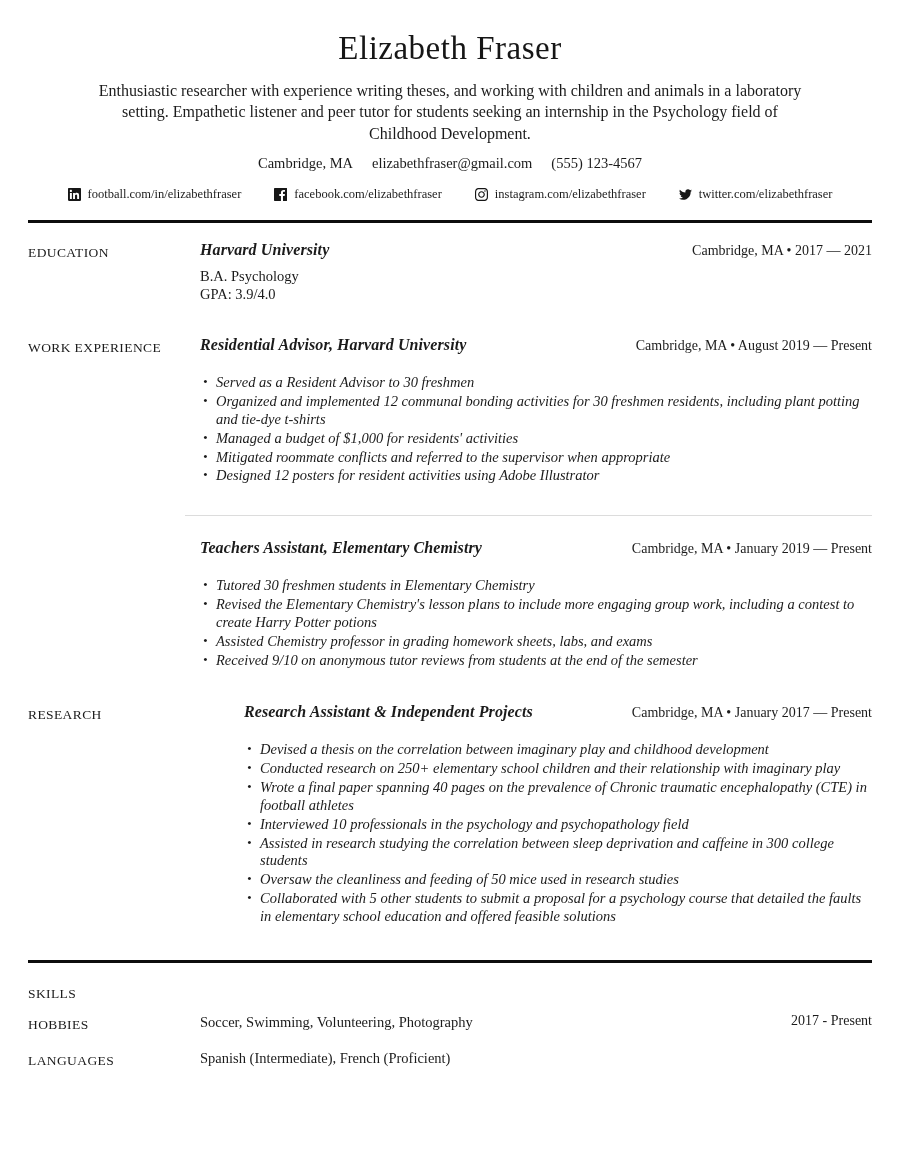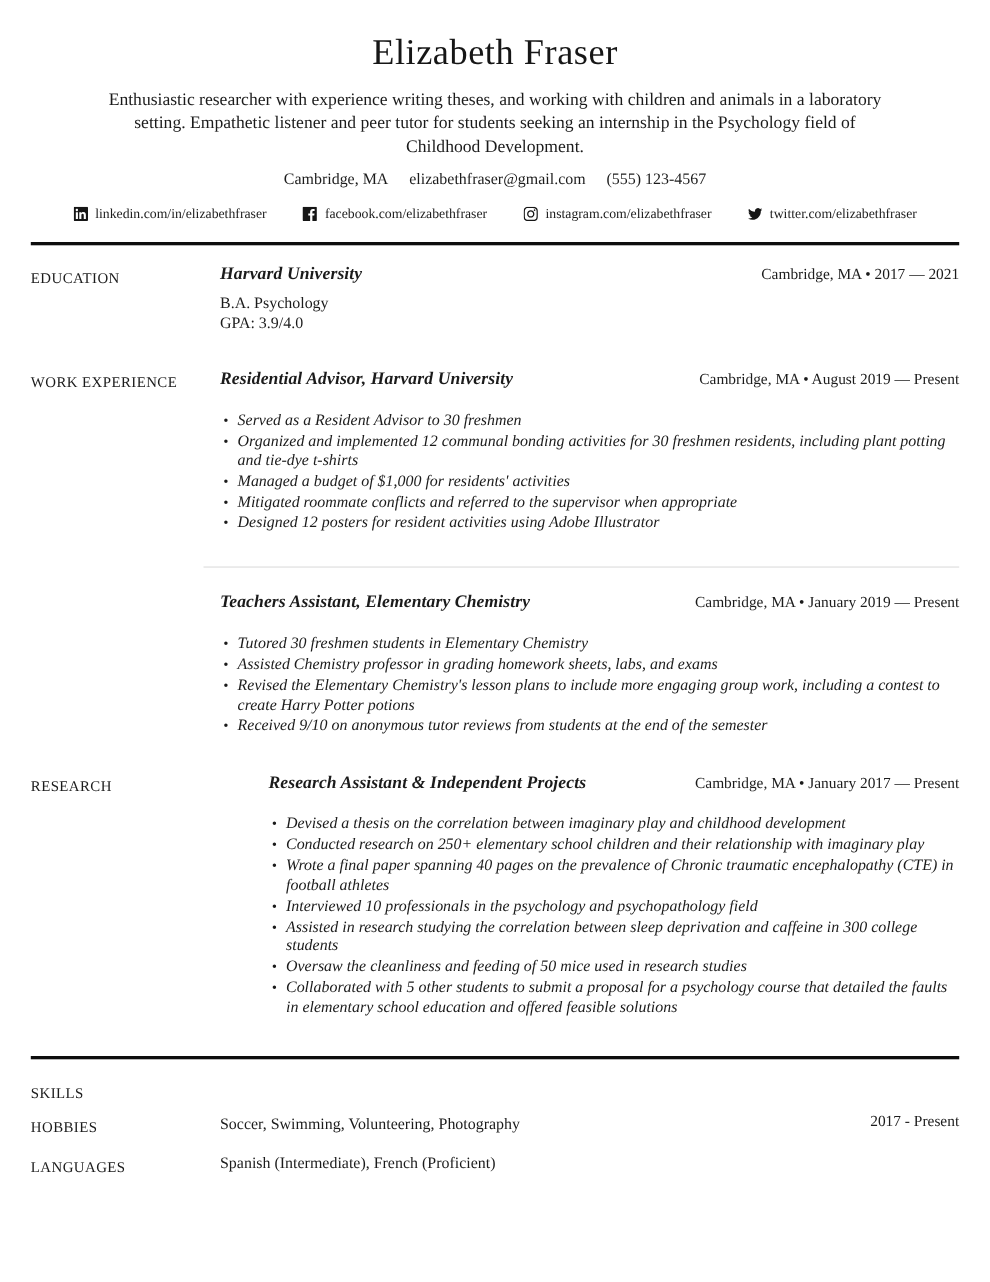--- a/index.html
+++ b/index.html
@@ -93,21 +93,21 @@
       <span>elizabethfraser@gmail.com</span>
       <span>(555) 123-4567</span>
     </div>
     <div class="social">
       <span class="social-item">
         <span class="icon">
           <svg viewBox="0 0 24 24">
               <path d="M20.447 20.452h-3.554v-5.569c0-1.328-.027-3.037-1.852-3.037-1.853 0-2.136 1.445-2.136 2.939v5.667H9.351V9h3.414v1.561h.046c.477-.9 1.637-1.85 3.37-1.85 3.601 0 4.267 2.37 4.267 5.455v6.286zM5.337 7.433c-1.144 0-2.063-.926-2.063-2.065 0-1.138.92-2.063 2.063-2.063 1.14 0 2.064.925 2.064 2.063 0 1.139-.925 2.065-2.064 2.065zm1.782 13.019H3.555V9h3.564v11.452zM22.225 0H1.771C.792 0 0 .774 0 1.729v20.542C0 23.227.792 24 1.771 24h20.451C23.2 24 24 23.227 24 22.271V1.729C24 .774 23.2 0 22.222 0h.003z"></path>
             </svg>
         </span>
-        <span>linkedin.com/in/elizabethfraser</span>
+        <span>football.com/in/elizabethfraser</span>
       </span>
       <span class="social-item">
         <span class="icon">
           <svg viewBox="0 0 24 24">
               <path d="M22.2 0H1.8C.8 0 0 .8 0 1.8v20.4C0 23.2.8 24 1.8 24h11V14.7h-3.1v-3.6h3.1V8.4c0-3.1 1.9-4.8 4.7-4.8 1.3 0 2.5.1 2.8.1v3.3h-1.9c-1.5 0-1.8.7-1.8 1.8v2.3h3.6l-.5 3.6h-3.1V24h6.1c1 0 1.8-.8 1.8-1.8V1.8c0-1-.8-1.8-1.8-1.8z"></path>
             </svg>
         </span>
         <span>facebook.com/elizabethfraser</span>
       </span>
       <span class="social-item">
@@ -165,22 +165,22 @@
 
       <hr class="entry-divider">
 
       <div>
         <div class="entry-head">
           <span class="entry-title">Teachers Assistant, Elementary Chemistry</span>
           <span class="entry-date">Cambridge, MA • January 2019 — Present</span>
         </div>
         <ul class="bullets">
           <li>Tutored 30 freshmen students in Elementary Chemistry</li>
+          <li>Revised the Elementary Chemistry's lesson plans to include more engaging group work, including a contest to create Harry Potter potions</li>
           <li>Assisted Chemistry professor in grading homework sheets, labs, and exams</li>
-          <li>Revised the Elementary Chemistry's lesson plans to include more engaging group work, including a contest to create Harry Potter potions</li>
           <li>Received 9/10 on anonymous tutor reviews from students at the end of the semester</li>
         </ul>
       </div>
 
     </div>
   </div>
 
   <div class="section sec-research">
     <div class="label-col">RESEARCH</div>
     <div class="content-col">

